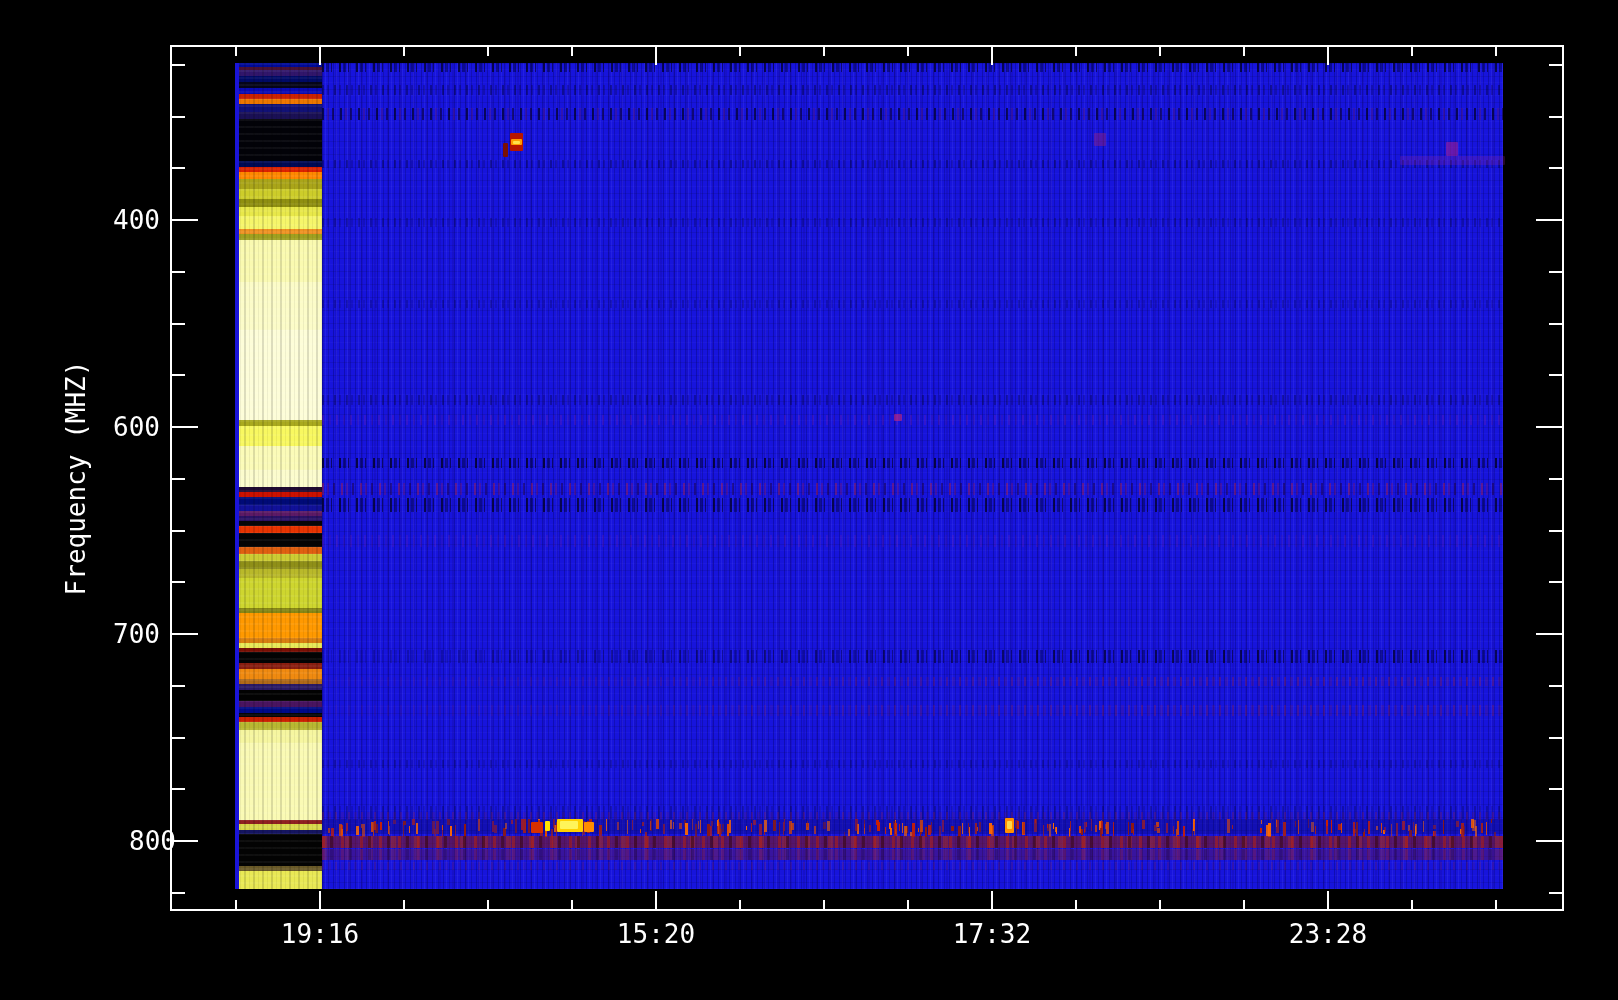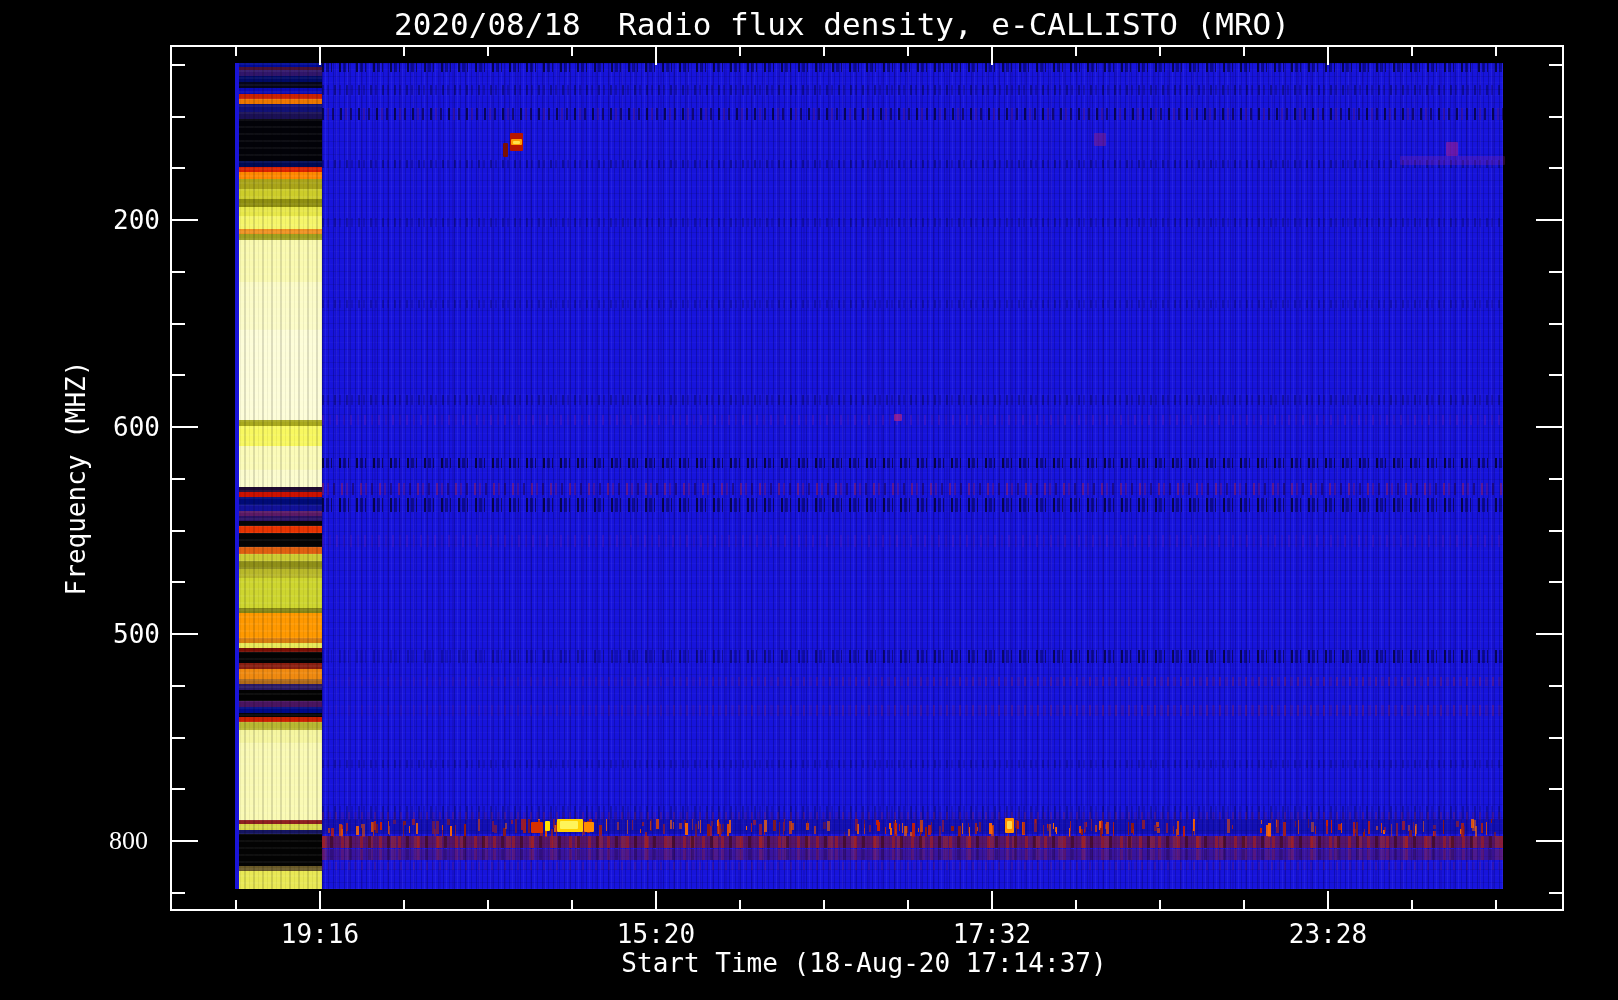--- a/index.html
+++ b/index.html
@@ -39,21 +39,20 @@
   .ylab{position:absolute;width:80px;text-align:right;font-size:26px;line-height:26px;}
   .axis-title-x{position:absolute;top:948px;left:864px;transform:translateX(-50%);
                 font-size:26px;line-height:30px;white-space:pre;}
   .axis-title-y{position:absolute;left:76px;top:478px;transform:translate(-50%,-50%) rotate(-90deg);
                 font-size:26px;white-space:pre;}
 </style>
 </head>
 <body>
 
 <div id="stage">
-  <div class="title">2020/08/18  Radio flux density, e-CALLISTO (MRO)</div>
 
   <div class="plot-frame"></div>
 
   <div class="data-region">
     <div class="calib-column" id="calib">
         <div class="stripe" style="height: 4px; background: rgb(0, 10, 153);"></div>
         <div class="stripe" style="height: 3px; background: rgb(74, 17, 51);"></div>
         <div class="stripe" style="height: 6px; background: rgb(49, 22, 107);"></div>
         <div class="stripe" style="height: 6px; background: rgb(0, 10, 102);"></div>
         <div class="stripe" style="height: 6px; background: rgb(5, 5, 26);"></div>
@@ -489,21 +488,20 @@
       <div class="tick" style="left: 172px; top: 788.25px; width: 13px; height: 2px;"></div>
       <div class="tick" style="left: 1549px; top: 788.25px; width: 13px; height: 2px;"></div>
       <div class="tick" style="left: 172px; top: 891.75px; width: 13px; height: 2px;"></div>
       <div class="tick" style="left: 1549px; top: 891.75px; width: 13px; height: 2px;"></div>
     </div>
   <div id="labels">
       <div class="xlab" style="left: 250px; top: 920px;">19:16</div>
       <div class="xlab" style="left: 586px; top: 920px;">15:20</div>
       <div class="xlab" style="left: 922px; top: 920px;">17:32</div>
       <div class="xlab" style="left: 1258px; top: 920px;">23:28</div>
-      <div class="ylab" style="left: 80px; top: 207px;">200</div>
+      <div class="ylab" style="left: 80px; top: 207px;">400</div>
       <div class="ylab" style="left: 80px; top: 414px;">600</div>
-      <div class="ylab" style="left: 80px; top: 621px;">500</div>
-      <div class="ylab" style="left: 68px; top: 828px; font-family: Liberation Serif, serif;">800</div>
+      <div class="ylab" style="left: 80px; top: 621px;">700</div>
+      <div class="ylab" style="left: 96px; top: 828px;">800</div>
     </div>
 
-  <div class="axis-title-x">Start Time (18-Aug-20 17:14:37)</div>
   <div class="axis-title-y">Frequency (MHZ)</div>
 </div>
 
 </body></html>

